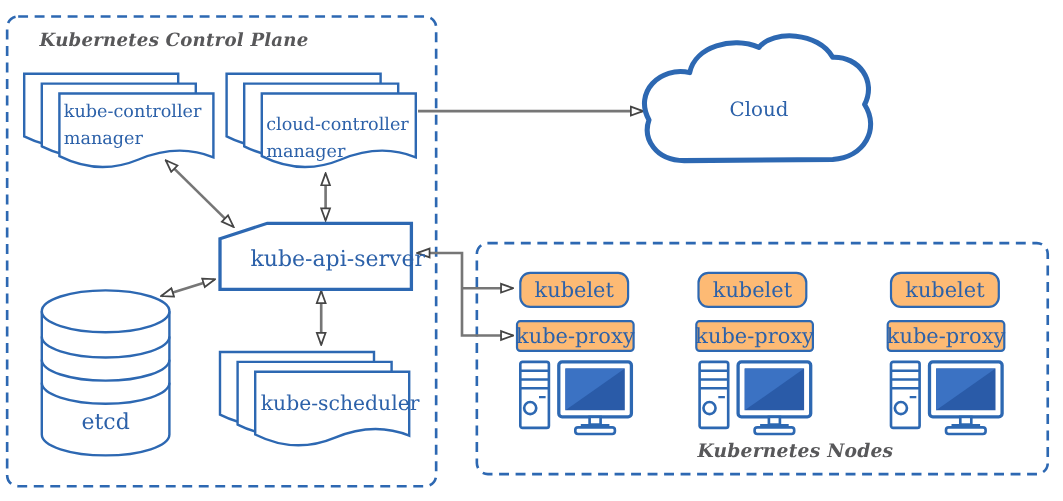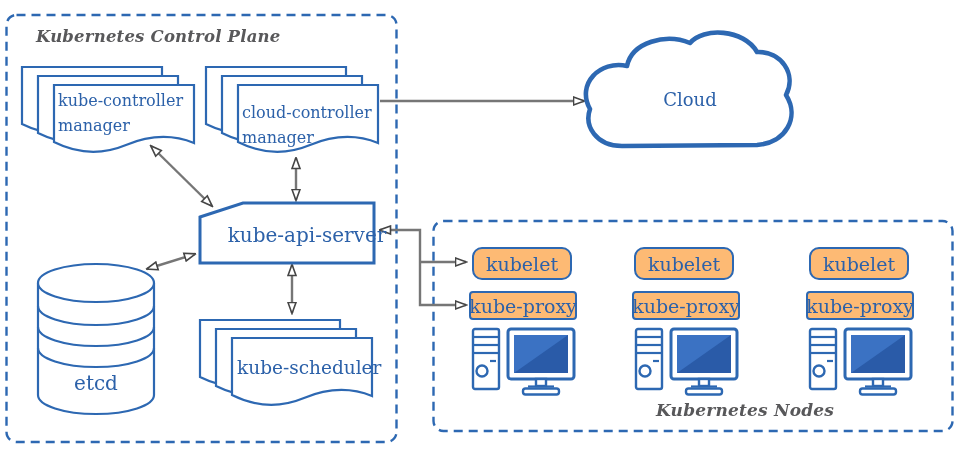--- a/index.html
+++ b/index.html
@@ -106,21 +106,21 @@
     </g>
 
     <path class="cloudsh" d="M622,146 C596,146 584,126 590,109 C576,84 600,60 627,66 C632,42 666,33 690,43 C703,27 744,29 757,52 C781,51 797,74 786,95 C800,117 786,143 757,145 Z"></path>
 
     <use href="#pc" x="472" y="328"></use>
     <use href="#pc" x="635" y="328"></use>
     <use href="#pc" x="809" y="328"></use>
   </svg>
 
   <div class="box-title" style="left:36px; top:27px;">Kubernetes Control Plane</div>
-  <div class="box-title" style="left:656px; top:400px; font-size:17px;">Kubernetes Nodes</div>
+  <div class="box-title" style="left:634px; top:400px; font-size:17px;">Kubernetes Nodes</div>
 
   <div class="lbl doc-lbl" style="left:58px; top:88px; width:162px;">kube-controller manager</div>
   <div class="lbl doc-lbl" style="left:242px; top:100px; width:168px;">cloud-controller manager</div>
   <div class="lbl center" style="left:202px; top:212px; width:170px; height:46px; font-size:20px;margin-left:20px;">kube-api-server</div>
   <div class="lbl center" style="left:58px; top:371px; width:76px; height:24px; font-size:20px;">etcd</div>
   <div class="lbl" style="left:237px; top:357px; font-size:18.5px; white-space:nowrap;">kube-scheduler</div>
   <div class="lbl center" style="left:638px; top:87px; width:104px; height:24px; font-size:18px;">Cloud</div>
 
   <div class="kubelet-box" style="left:472px; top:247px;">kubelet</div>
   <div class="kubeproxy-box" style="left:469px; top:291px;">kube-proxy</div>

